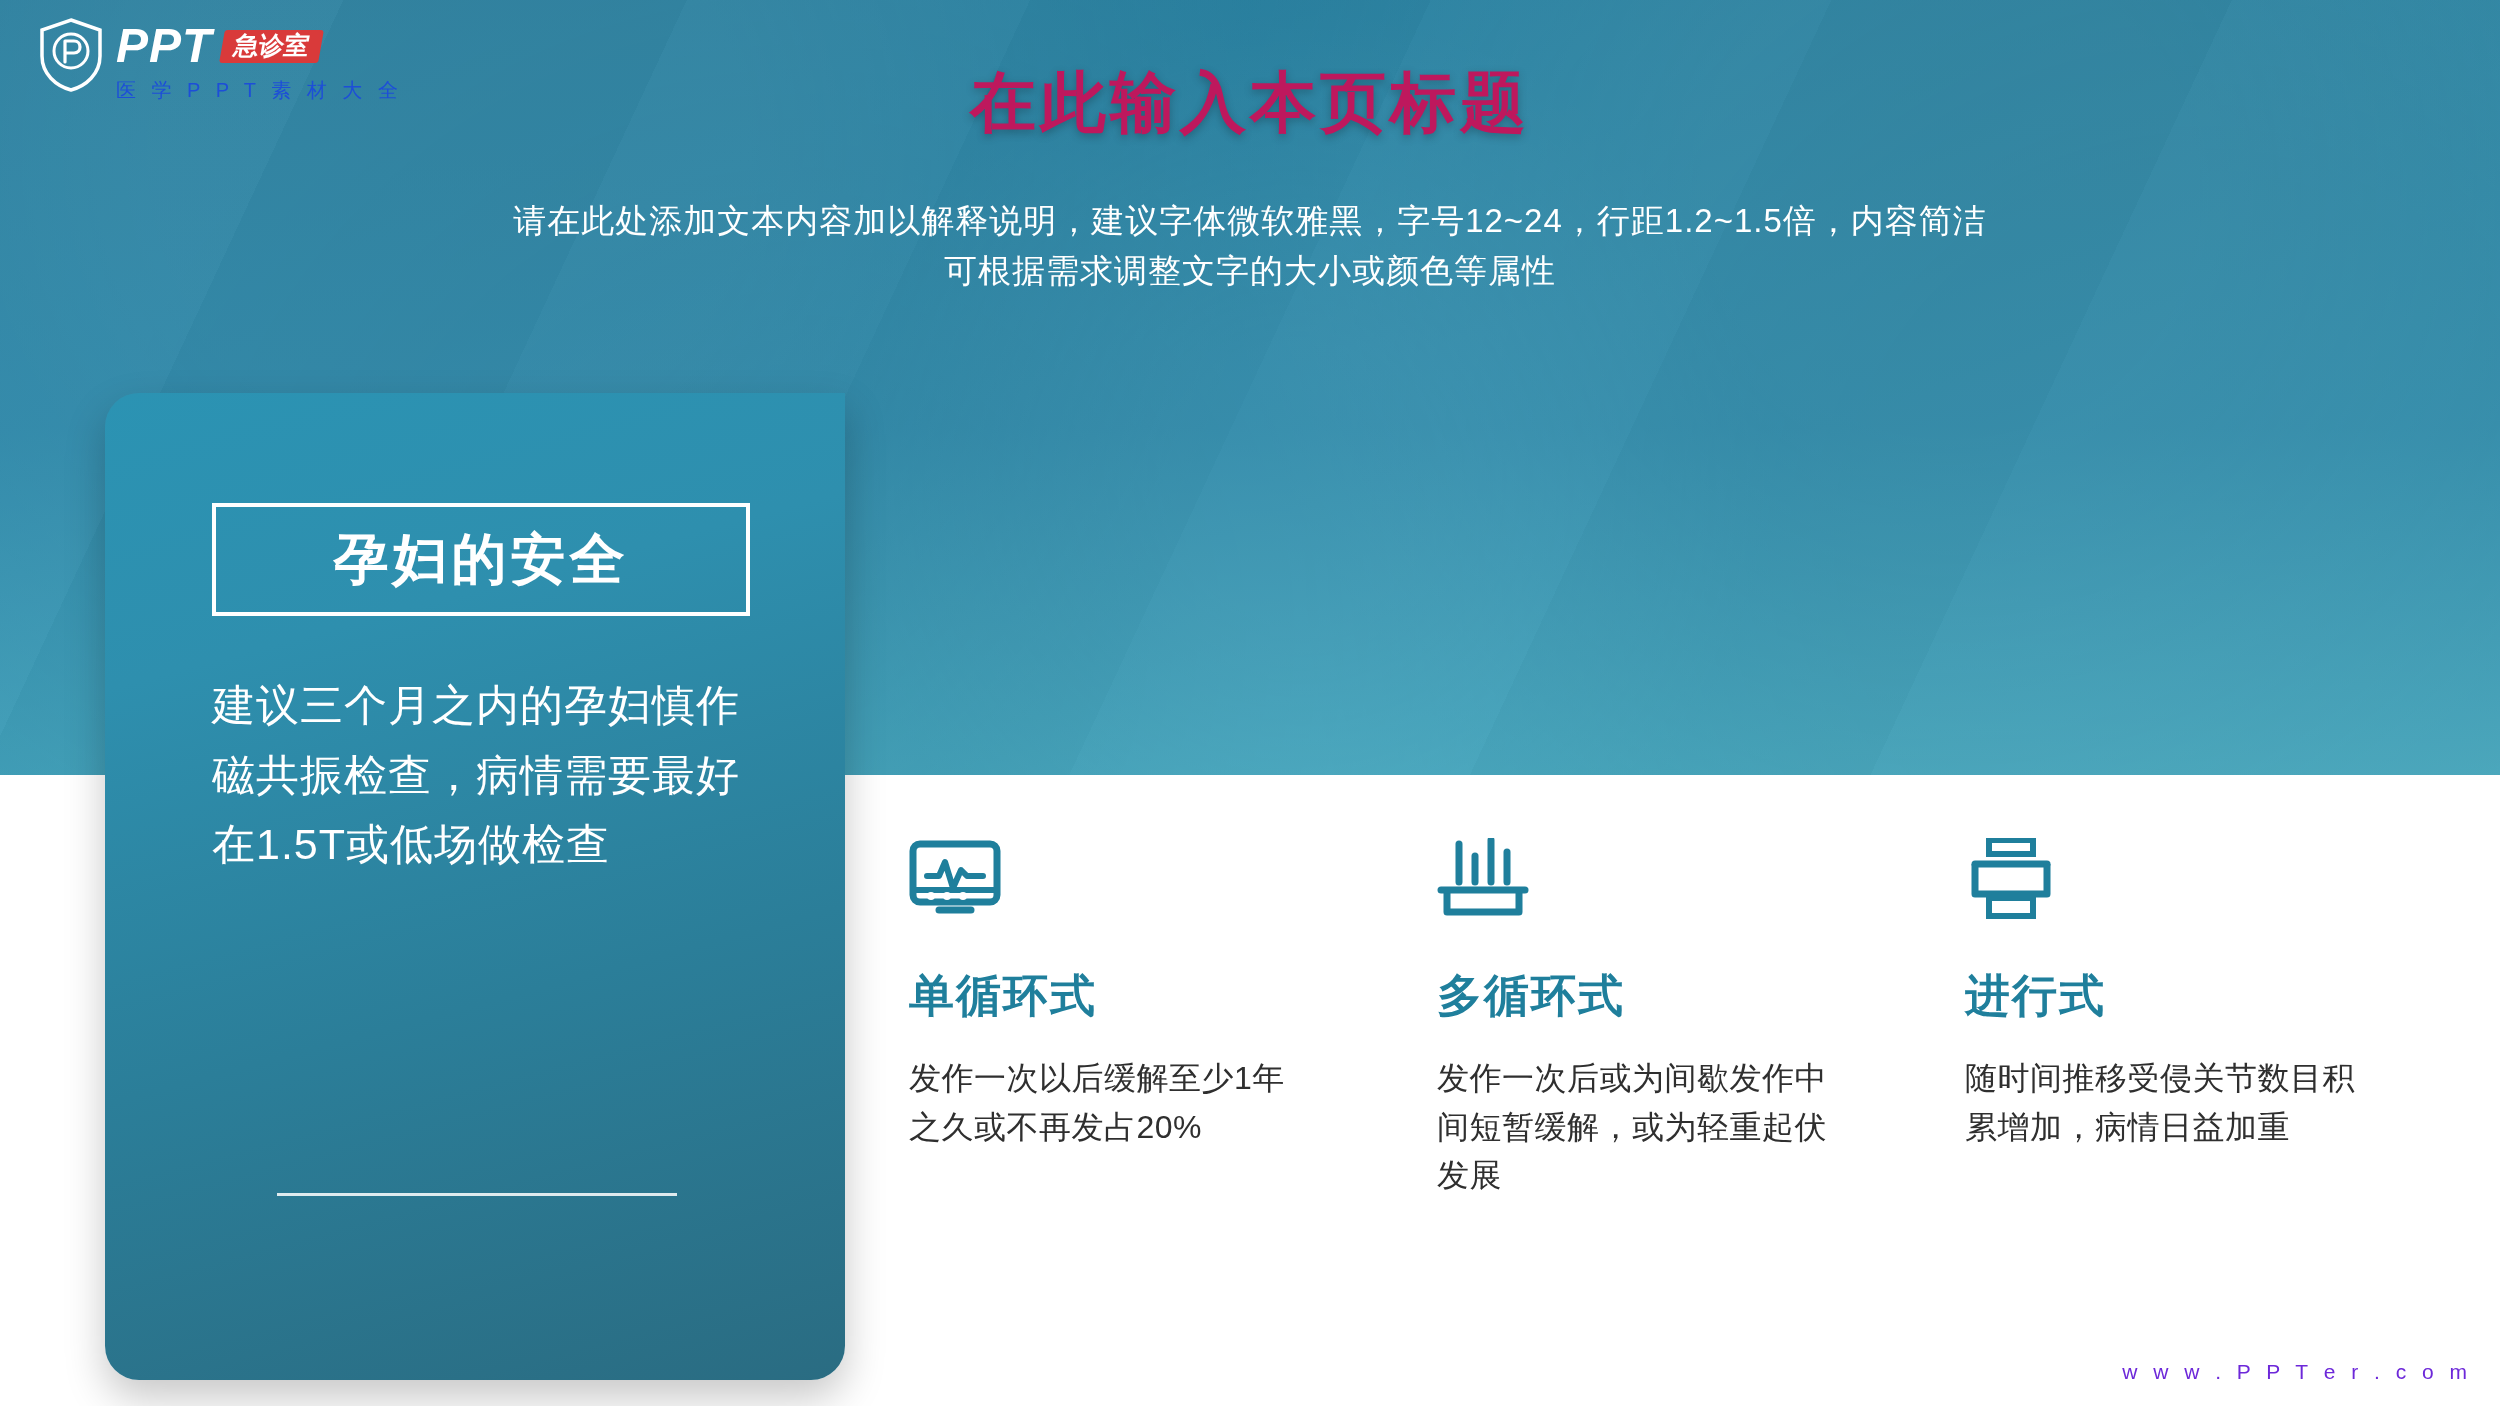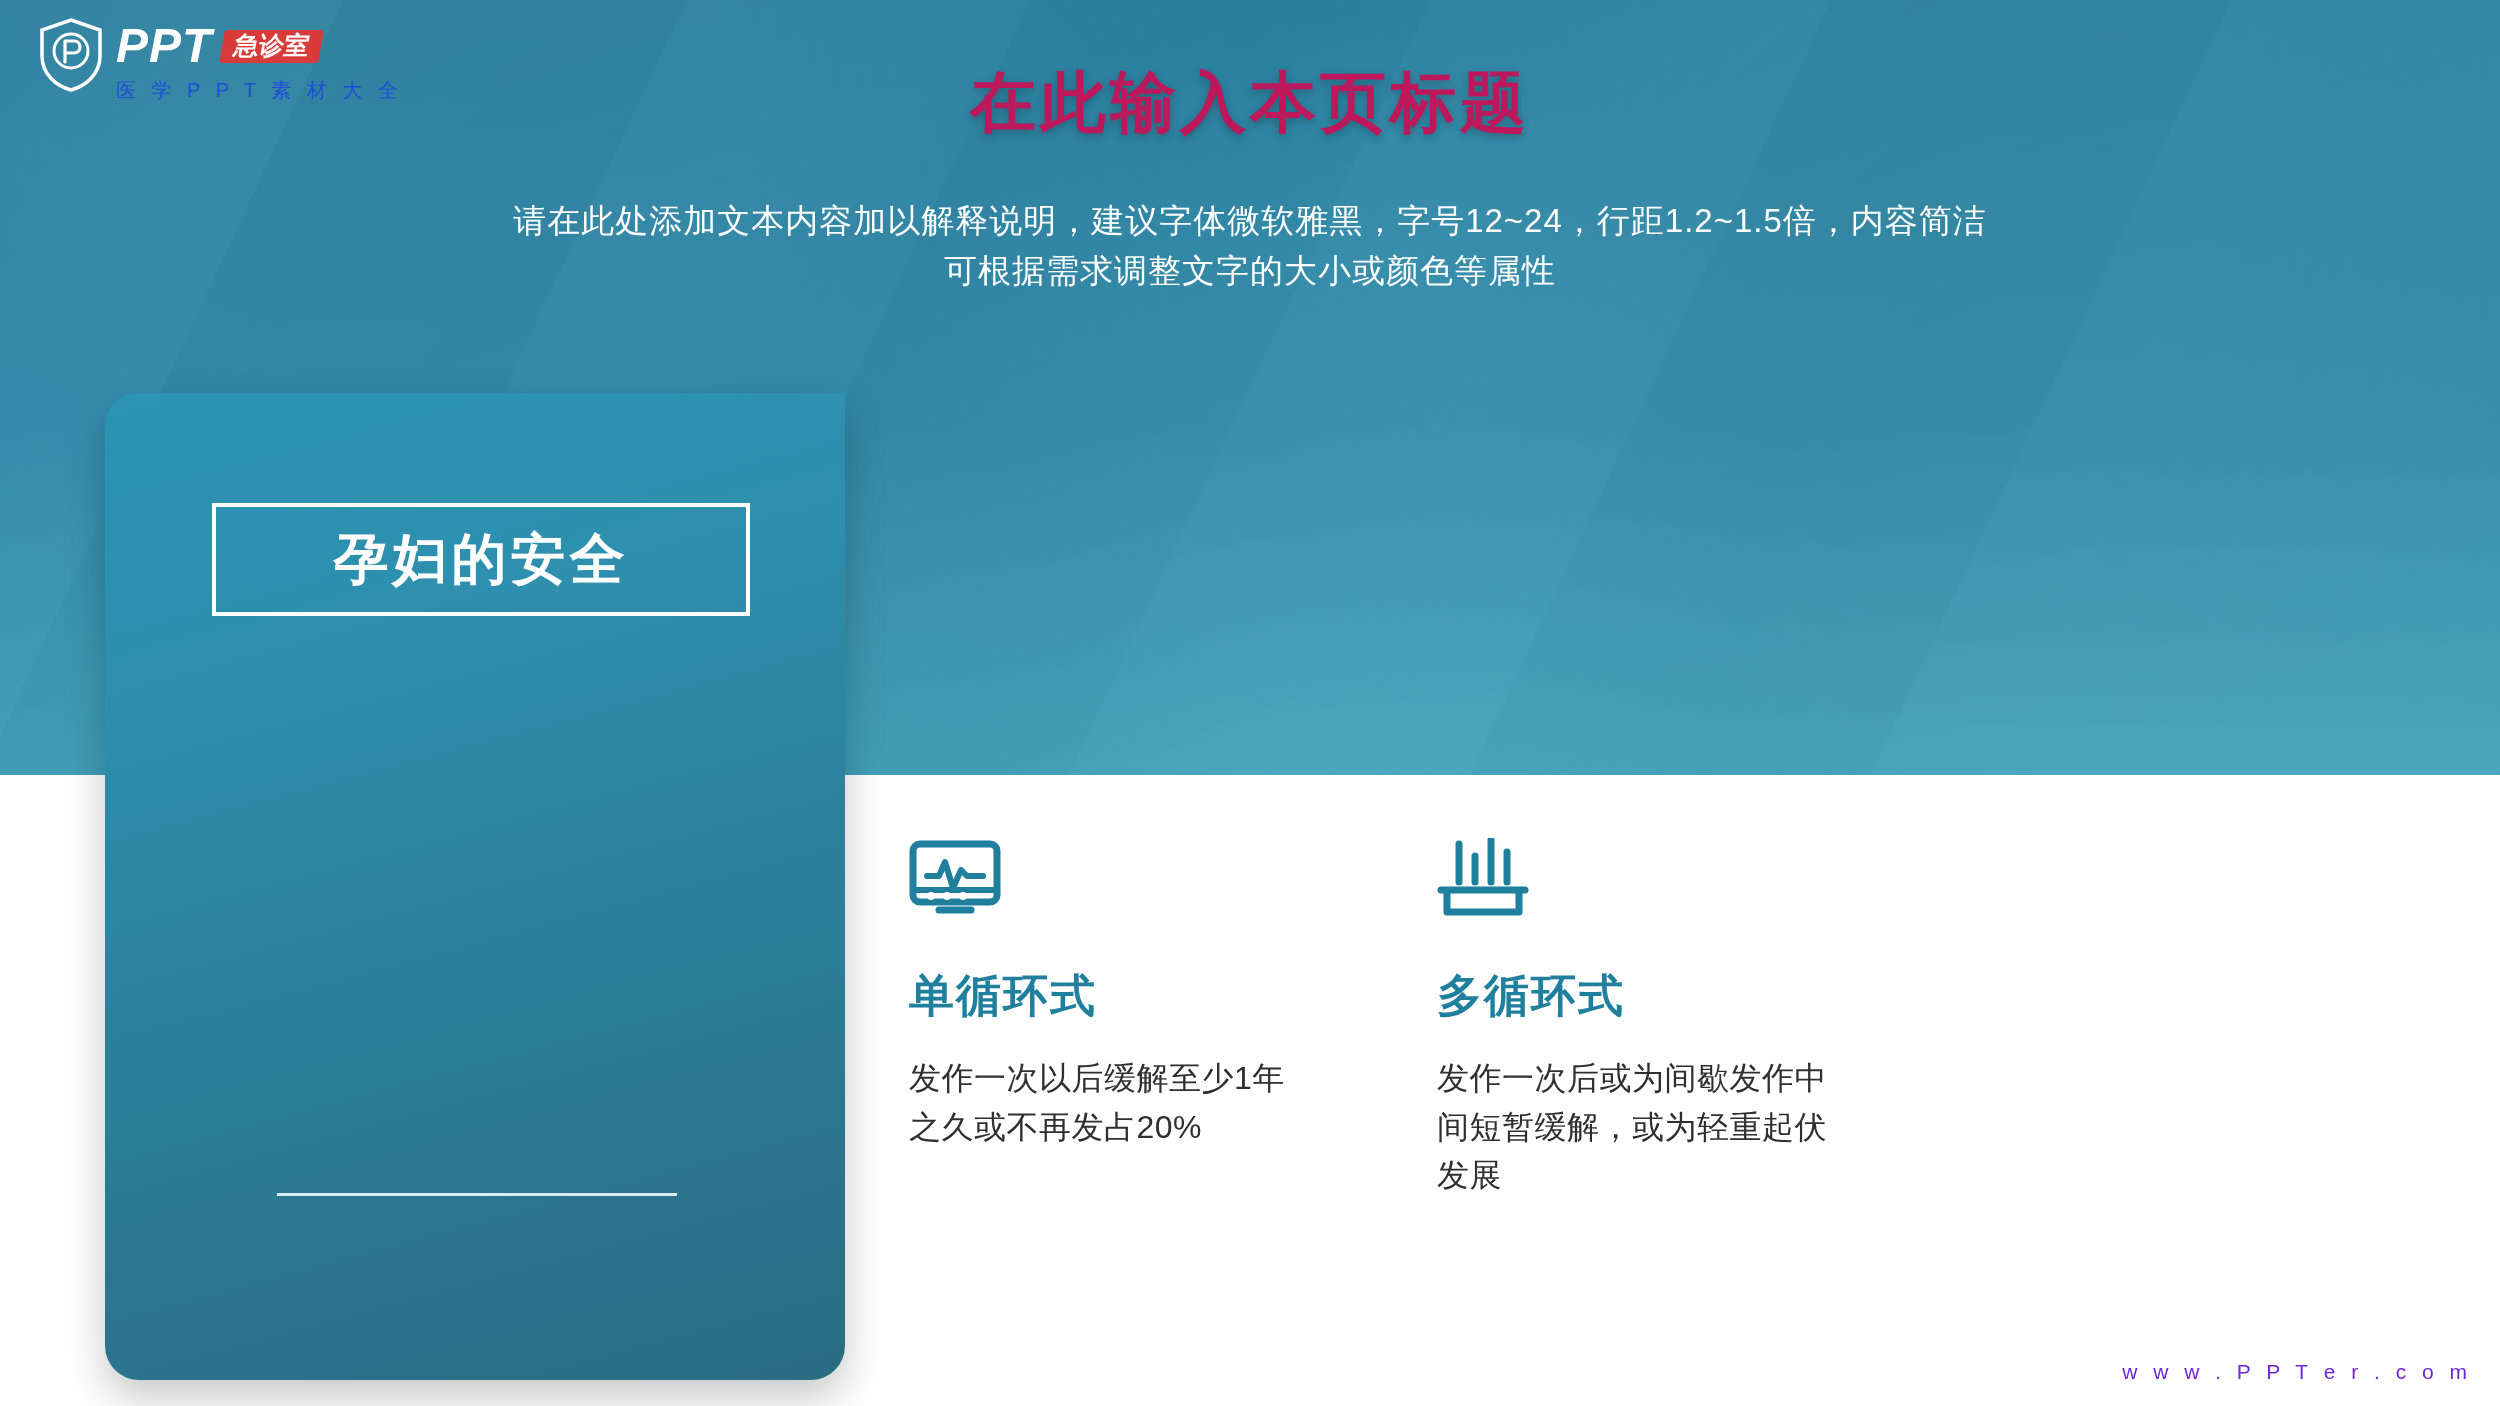--- a/index.html
+++ b/index.html
@@ -230,20 +230,21 @@
   <div class="title">在此输入本页标题</div>
   <div class="subtitle">
     <div>请在此处添加文本内容加以解释说明，建议字体微软雅黑，字号12~24，行距1.2~1.5倍，内容简洁</div>
     <div>可根据需求调整文字的大小或颜色等属性</div>
   </div>
 
   <div class="card">
     <div class="card-label">
       <span>孕妇的安全</span>
     </div>
+    <div class="card-body">建议三个月之内的孕妇慎作磁共振检查，病情需要最好在1.5T或低场做检查</div>
     <div class="card-rule"></div>
   </div>
 
   <div class="features">
 
     <div class="feature">
       <div class="feature-icon">
         <svg width="92" height="82" viewBox="0 0 92 82" xmlns="http://www.w3.org/2000/svg">
           <rect x="4" y="6" width="84" height="58" rx="7" fill="none" stroke="#1f7f9c" stroke-width="7"></rect>
           <path d="M18 38 L30 38 L36 24 L44 50 L52 32 L58 38 L74 38" fill="none" stroke="#1f7f9c" stroke-width="6" stroke-linecap="round" stroke-linejoin="round"></path>
@@ -266,18 +267,31 @@
           <line x1="54" y1="2" x2="54" y2="44" stroke="#1f7f9c" stroke-width="7" stroke-linecap="round"></line>
           <line x1="70" y1="14" x2="70" y2="44" stroke="#1f7f9c" stroke-width="7" stroke-linecap="round"></line>
           <path d="M10 52 L10 74 L82 74 L82 52" fill="none" stroke="#1f7f9c" stroke-width="7" stroke-linejoin="round"></path>
           <line x1="4" y1="52" x2="88" y2="52" stroke="#1f7f9c" stroke-width="7" stroke-linecap="round"></line>
         </svg>
       </div>
       <div class="feature-title">多循环式</div>
       <div class="feature-desc">发作一次后或为间歇发作中间短暂缓解，或为轻重起伏发展</div>
     </div>
 
+    <div class="feature">
+      <div class="feature-icon">
+        <svg width="92" height="82" viewBox="0 0 92 82" xmlns="http://www.w3.org/2000/svg">
+          <rect x="24" y="2" width="44" height="14" fill="none" stroke="#1f7f9c" stroke-width="6"></rect>
+          <path d="M10 26 L82 26" stroke="#1f7f9c" stroke-width="7" stroke-linecap="round"></path>
+          <path d="M10 26 L10 56 L82 56 L82 26" fill="none" stroke="#1f7f9c" stroke-width="7" stroke-linejoin="round"></path>
+          <line x1="20" y1="40" x2="50" y2="40" stroke="#ffffff" stroke-width="6" stroke-linecap="round"></line>
+          <rect x="24" y="60" width="44" height="18" fill="none" stroke="#1f7f9c" stroke-width="6"></rect>
+        </svg>
+      </div>
+      <div class="feature-title">进行式</div>
+      <div class="feature-desc">随时间推移受侵关节数目积累增加，病情日益加重</div>
+    </div>
 
   </div>
 
   <div class="footer">w w w . P P T e r . c o m</div>
 
 </div>
 
 </body></html>

